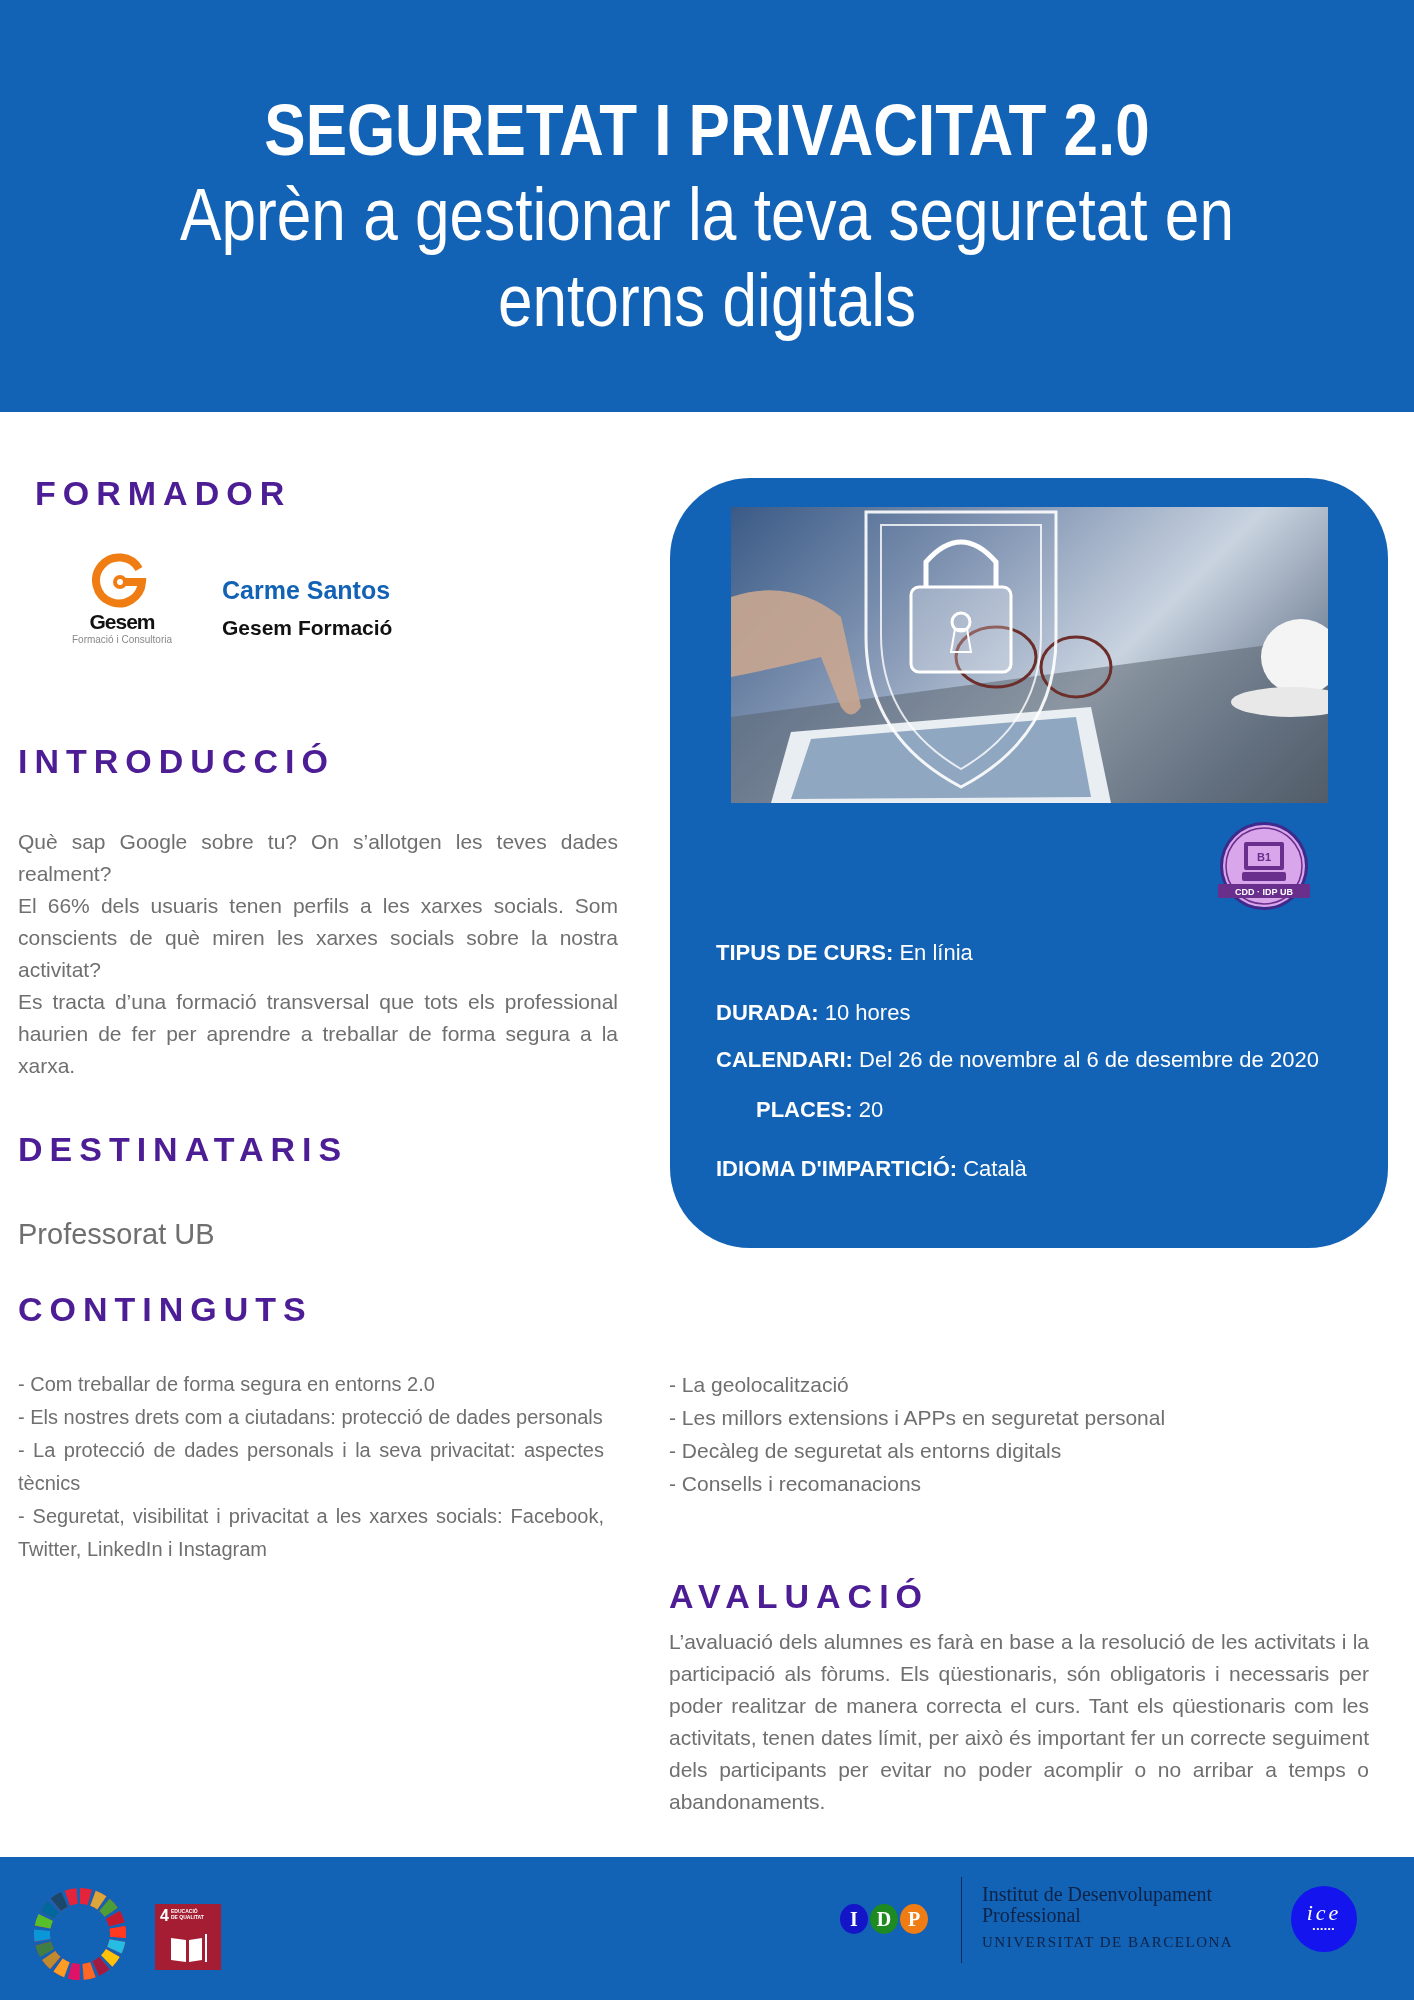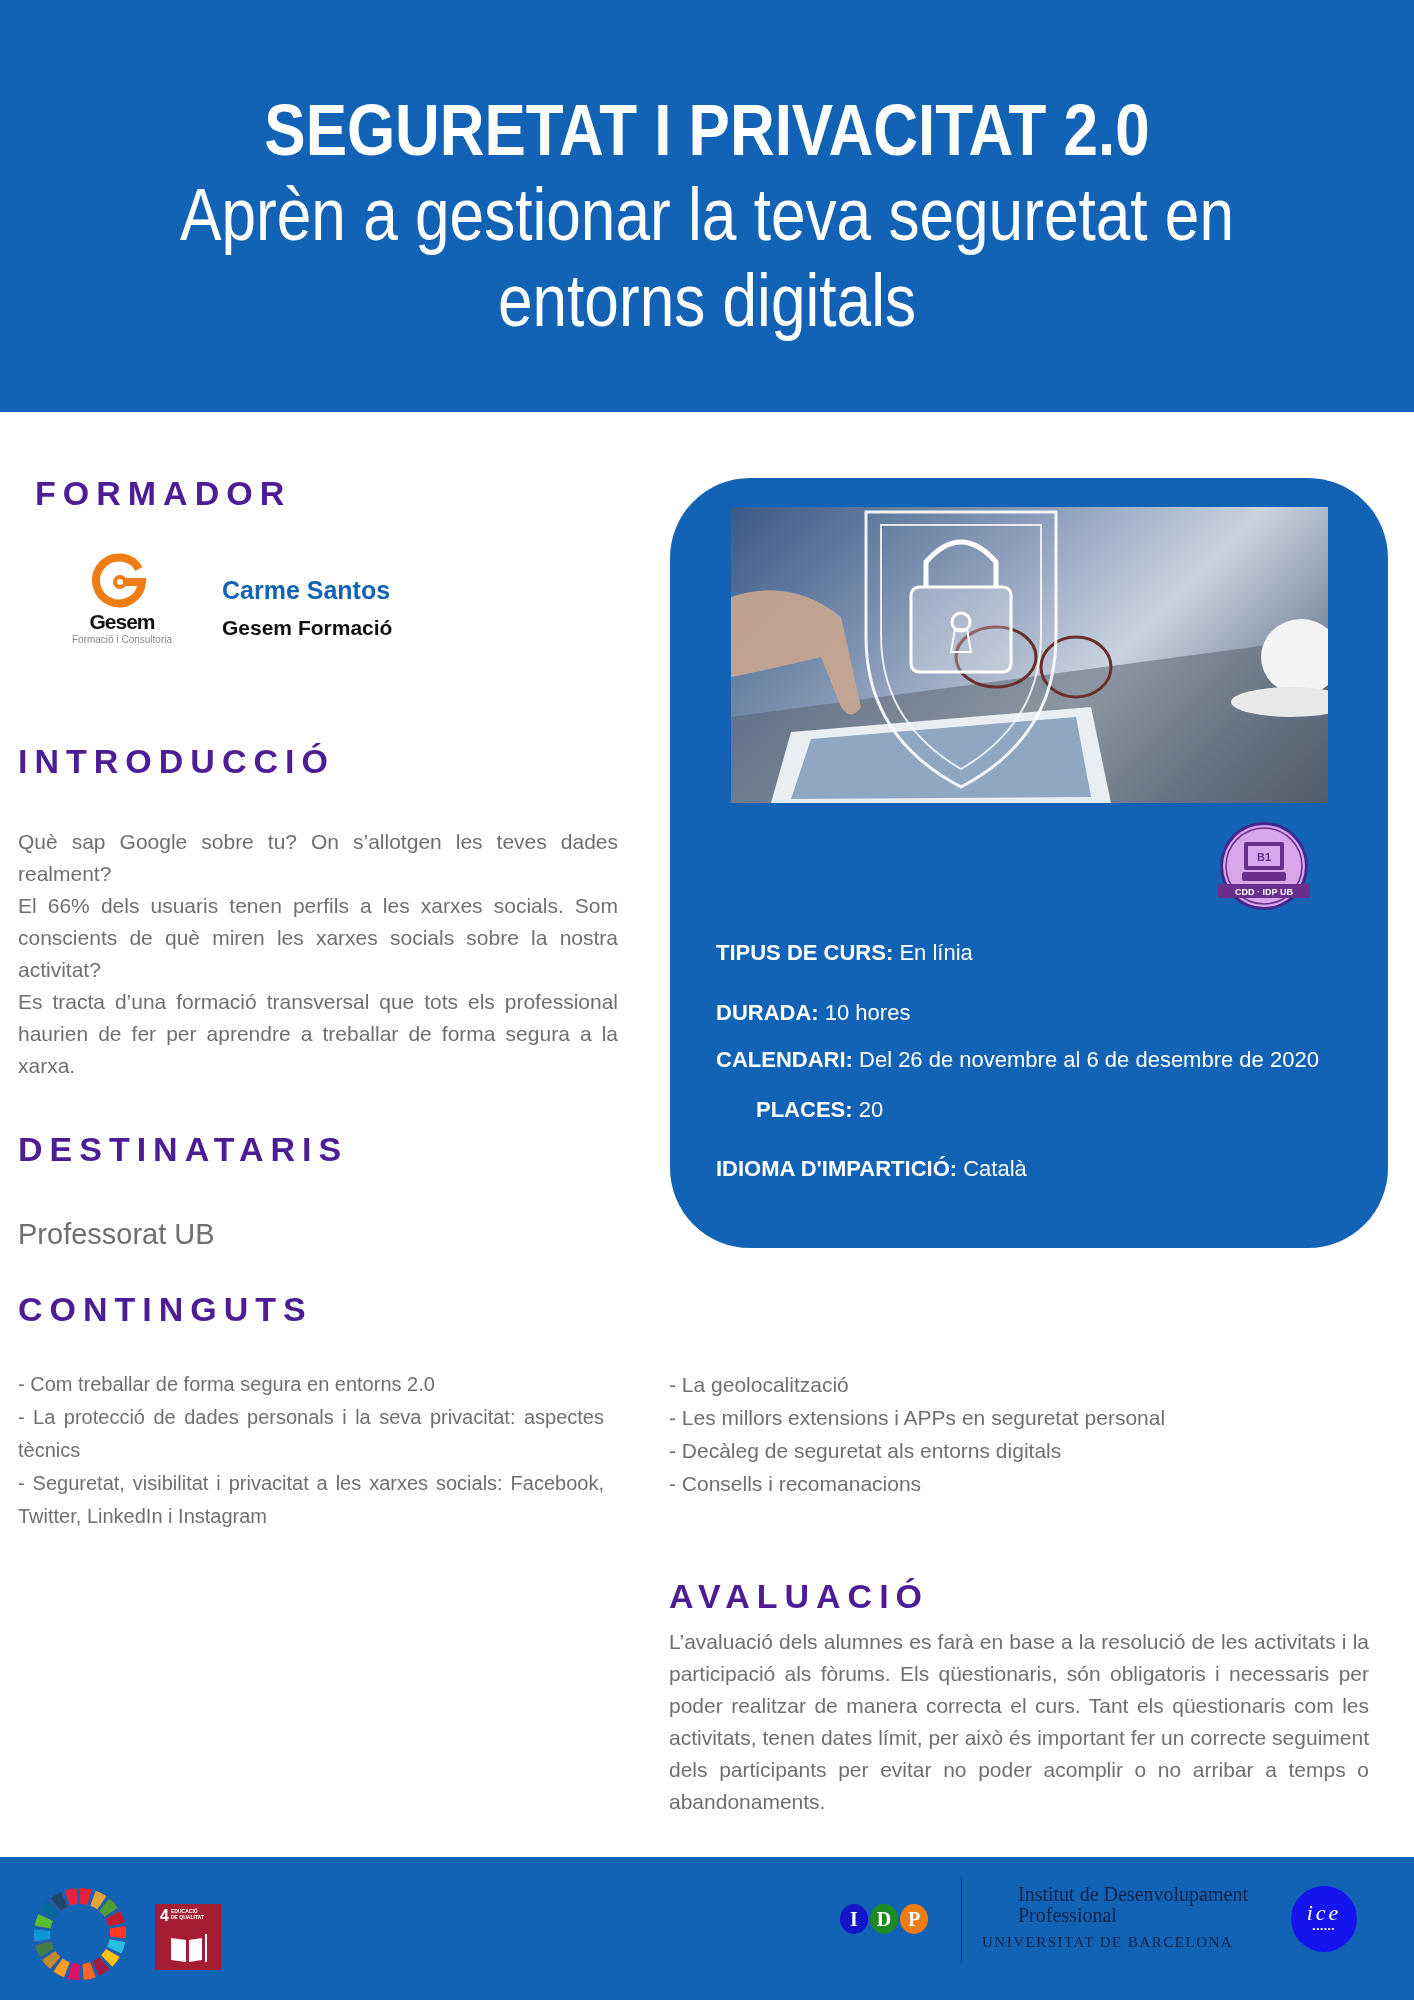--- a/index.html
+++ b/index.html
@@ -61,21 +61,21 @@
     position: absolute; left: 0; top: 1857px; width: 1414px; height: 143px; background: #1262b5;
   }
   .sdg-wheel { position: absolute; left: 32px; top: 1886px; width: 96px; height: 96px; }
   .sdg4 { position: absolute; left: 155px; top: 1904px; width: 66px; height: 66px; background: #a51d33; color: #fff; }
   .sdg4 .num { position: absolute; left: 5px; top: 3px; font-size: 16px; font-weight: bold; }
   .sdg4 .txt { position: absolute; left: 16px; top: 4px; font-size: 5px; line-height: 6px; font-weight: bold; }
   .sdg4 svg { position: absolute; left: 14px; top: 30px; }
   .idp { position: absolute; left: 840px; top: 1904px; height: 30px; display: flex; gap: 2px; }
   .idp span { width: 28px; height: 30px; border-radius: 50%; color: #fff; font-family: "Liberation Serif", serif; font-weight: bold; font-size: 20px; display: flex; align-items: center; justify-content: center; }
   .divider-v { position: absolute; left: 961px; top: 1877px; width: 1px; height: 86px; background: #0e2c58; }
-  .inst-1 { position: absolute; left: 982px; top: 1884px; font-family: "Liberation Serif", serif; font-size: 20px; color: #0e2348; line-height: 21px; margin-left: 36px; }
+  .inst-1 { position: absolute; left: 982px; top: 1884px; font-family: "Liberation Serif", serif; font-size: 20px; color: #0e2348; line-height: 21px; }
   .inst-3 { position: absolute; left: 982px; top: 1934px; font-family: "Liberation Serif", serif; font-size: 15px; color: #0e2348; letter-spacing: 1.5px; }
   .ice { position: absolute; left: 1291px; top: 1886px; width: 66px; height: 66px; border-radius: 50%; background: #1414ef; color: #fff; text-align: center; }
   .ice .w { display: block; margin-top: 14px; font-family: "Liberation Serif", serif; font-style: italic; font-size: 22px; letter-spacing: 3px; }
   .ice .d { display: block; font-size: 8px; letter-spacing: 1px; line-height: 6px; }
 </style>
 </head>
 <body>
 
 <div class="header">
   <div class="title">SEGURETAT I PRIVACITAT 2.0</div>
@@ -101,20 +101,21 @@
 <div class="para" style="left:18px; top:826px; width:600px; white-space:pre-line;">Què sap Google sobre tu? On s’allotgen les teves dades realment?
 El 66% dels usuaris tenen perfils a les xarxes socials. Som conscients de què miren les xarxes socials sobre la nostra activitat?
 Es tracta d’una formació transversal que tots els professional haurien de fer per aprendre a treballar de forma segura a la xarxa.</div>
 
 <div class="section-heading" style="left:18px; top:1130px;">DESTINATARIS</div>
 <div class="para" style="left:18px; top:1218px; font-size:29px;">Professorat UB</div>
 
 <div class="section-heading" style="left:18px; top:1290px;">CONTINGUTS</div>
 <div class="para" style="left:18px; top:1368px; width:586px; font-size:20px; line-height:33px;">
   <div>- Com treballar de forma segura en entorns 2.0</div>
+  <div>- Els nostres drets com a ciutadans: protecció de dades personals</div>
   <div>- La protecció de dades personals i la seva privacitat: aspectes tècnics</div>
   <div>- Seguretat, visibilitat i privacitat a les xarxes socials: Facebook, Twitter, LinkedIn i Instagram</div>
 </div>
 <div class="para" style="left:669px; top:1368px; width:700px; font-size:21px; line-height:33px;">
   <div>- La geolocalització</div>
   <div>- Les millors extensions i APPs en seguretat personal</div>
   <div>- Decàleg de seguretat als entorns digitals</div>
   <div>- Consells i recomanacions</div>
 </div>
 

